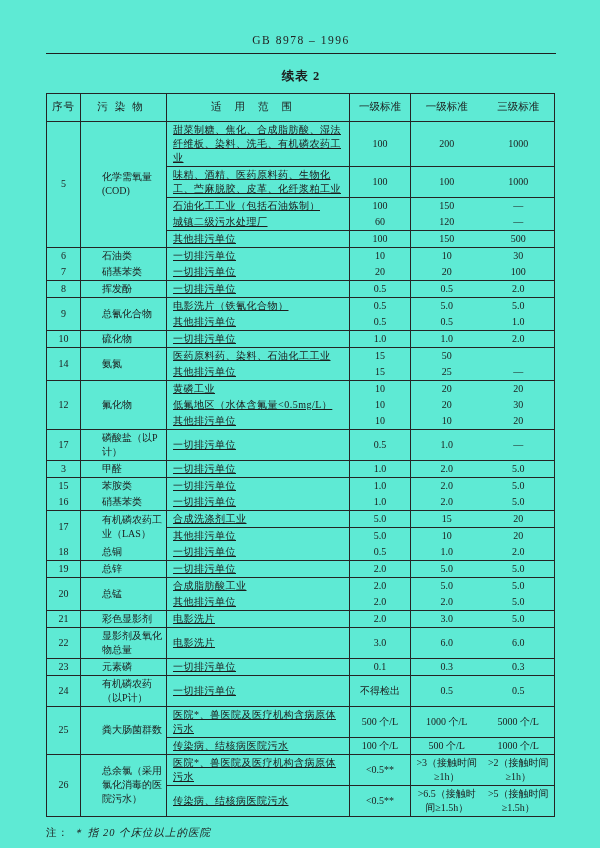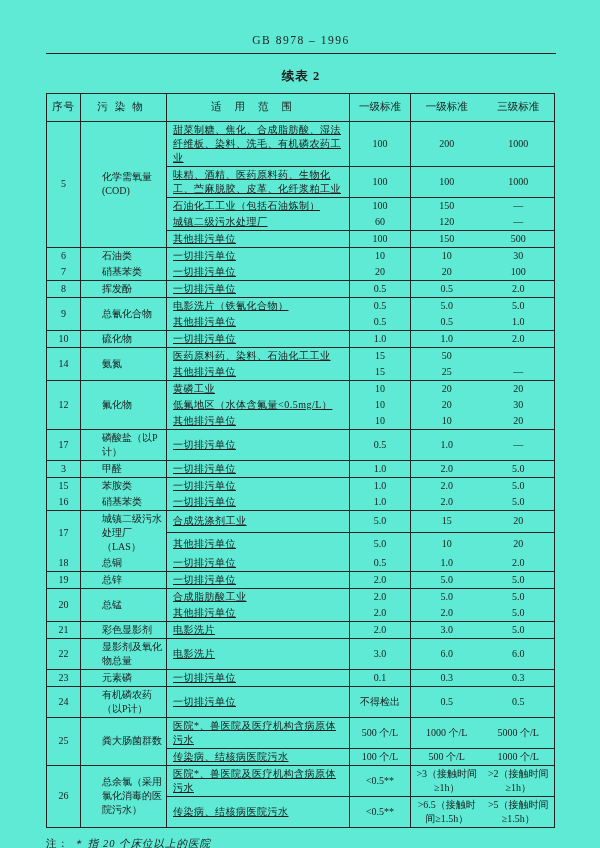--- a/index.html
+++ b/index.html
@@ -70,21 +70,20 @@
   td.cs{border-right:1.2px solid #242424;padding-left:6px;letter-spacing:0.5px;text-decoration:underline;}
   td.c1{text-align:center;border-right:1.2px solid #242424;}
   td.c2,td.c3{text-align:center;}
   tr.g td{border-top:1.1px solid #242424;}
   tr.d td{border-top:1.1px solid #242424;}
   .notes{
     margin-top:9px;
     font-size:10.5px;
     font-style:italic;
     letter-spacing:1px;
-    text-decoration:underline;
   }
   .notes .lbl{font-style:normal;}
   .note-line-2{margin-left:30px;margin-top:5px;}
 </style>
 </head>
 <body>
 
 <div class="page">
 
   <div class="doc-header">GB 8978 – 1996</div>
@@ -265,21 +264,21 @@
         <td class="cn">16</td>
         <td class="cp">硝基苯类</td>
         <td class="cs">一切排污单位</td>
         <td class="c1">1.0</td>
         <td class="c2">2.0</td>
         <td class="c3">5.0</td>
       </tr>
 
       <tr class="g">
         <td class="cn" rowspan="2">17</td>
-        <td class="cp" rowspan="2">城镇二级污水处理厂（LAS）</td>
+        <td class="cp" rowspan="2">有机磷农药工业（LAS）</td>
         <td class="cs">合成洗涤剂工业</td>
         <td class="c1">5.0</td>
         <td class="c2">15</td>
         <td class="c3">20</td>
       </tr>
       <tr class="d">
         <td class="cs">其他排污单位</td>
         <td class="c1">5.0</td>
         <td class="c2">10</td>
         <td class="c3">20</td>

